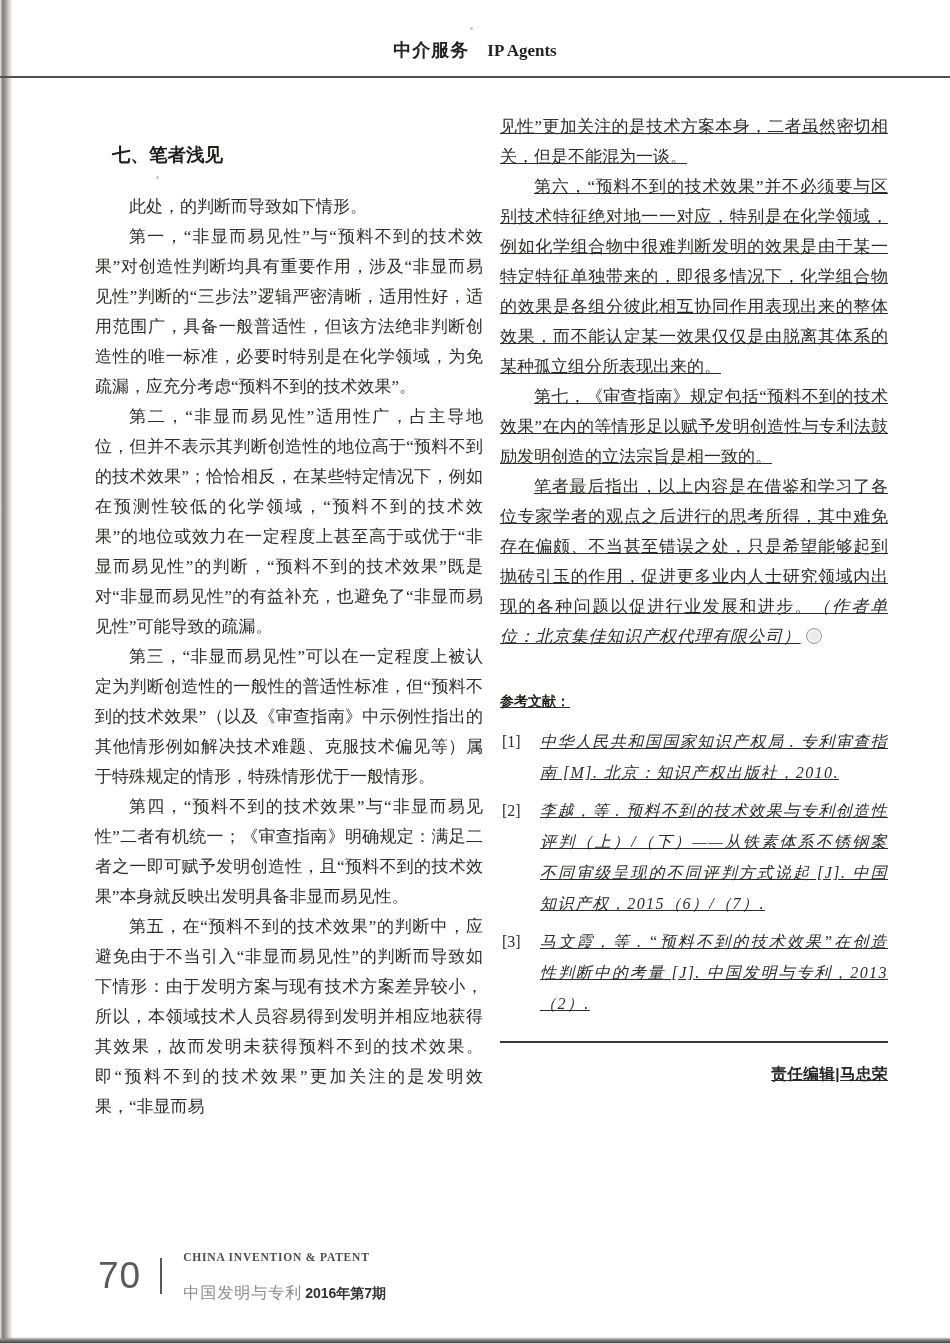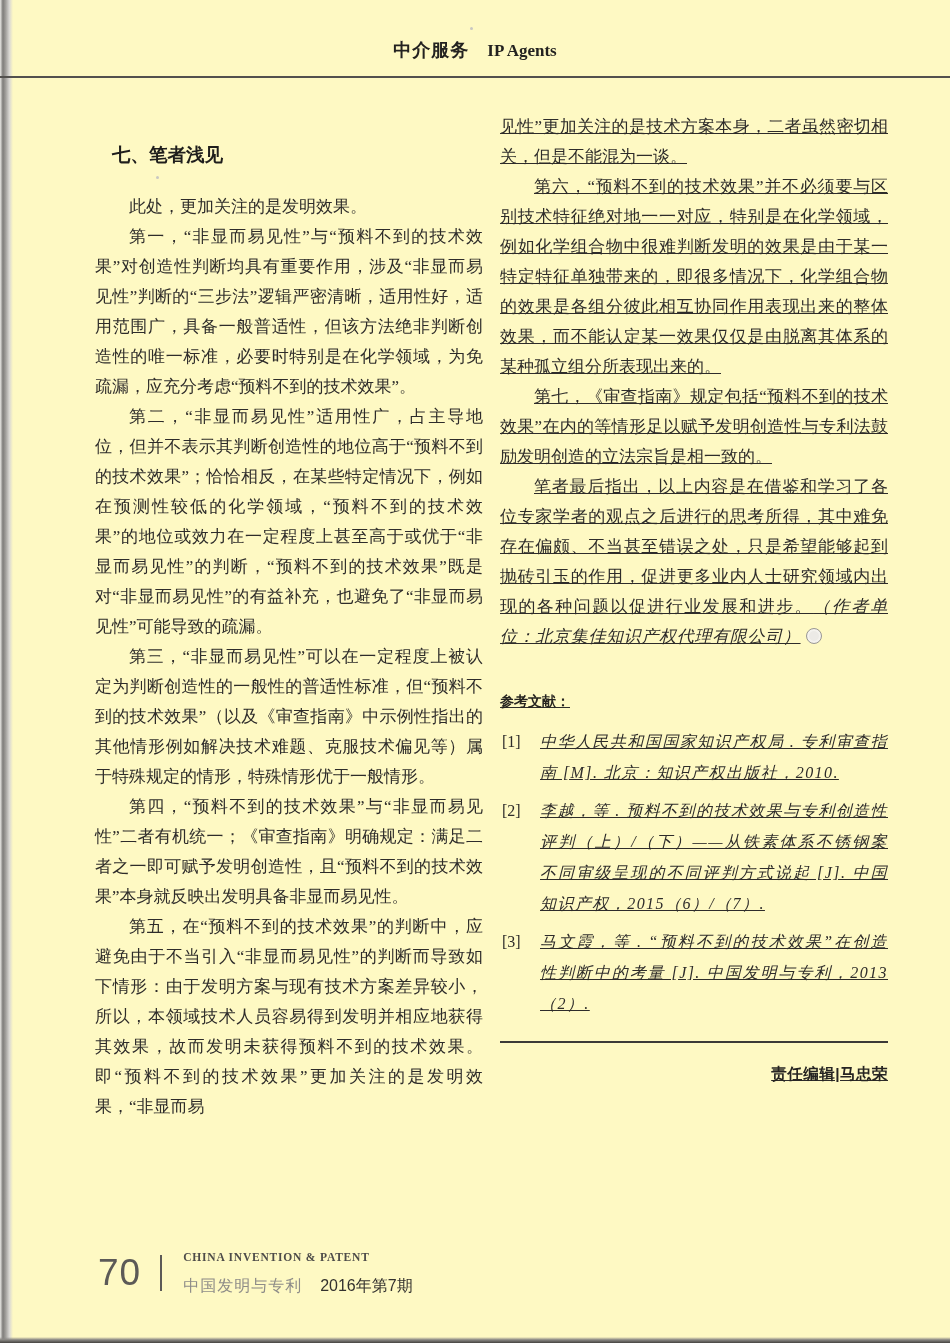--- a/index.html
+++ b/index.html
@@ -1,20 +1,20 @@
 <!DOCTYPE html>
 <html><head>
 <meta charset="utf-8">
 <style>
   html, body { margin: 0; padding: 0; background: #e9e8e4; }
   .page {
     position: relative;
     width: 950px;
     height: 1343px;
-    background: #fef9c3;
+    background: #ffffff;
     overflow: hidden;
     font-family: "Liberation Serif", "DejaVu Serif", serif;
     color: #2e2c2a;
   }
   
   .edge-left {
     position: absolute; left: 0; top: 0; bottom: 0; width: 13px;
     background: linear-gradient(to right, #ecebe7 0%, #7e7c79 22%, #a4a29e 45%, #d9d7d3 72%, rgba(246,245,241,0) 100%);
   }
   .edge-bottom {
@@ -96,26 +96,26 @@
     font-family: "Liberation Sans", "DejaVu Sans", sans-serif;
     font-size: 37px; color: #5c5a57; line-height: 36px; letter-spacing: 1px;
   }
   .footer-divider {
     width: 2px; height: 36px; background: #5c5a57; margin: 0 9px 0 7px;
   }
   .footer-text { line-height: 1; }
   .journal-en {
     font-family: "Liberation Serif", "DejaVu Serif", serif;
     font-weight: bold; font-size: 11.5px; color: #4e4c49;
-    letter-spacing: 0.8px; display: block; margin-bottom: 14px;
+    letter-spacing: 0.8px; display: block; margin-bottom: 21px;
   }
   .journal-cn { font-size: 16px; color: #8e8c88; letter-spacing: 1px; }
   .journal-issue {
     font-family: "Liberation Sans", "DejaVu Sans", sans-serif;
-    font-weight: normal; font-size: 16px; color: #33312e; margin-left: 18px;
+    font-weight: bold; font-size: 14px; color: #33312e; margin-left: 3px;
   }
   
   .speck { position: absolute; width: 3px; height: 3px; border-radius: 50%; background: #c9c7c2; }
 </style>
 </head>
 <body>
 
 <div class="page">
 
   <div class="edge-left"></div>
@@ -124,21 +124,21 @@
   <div class="speck" style="left:156px; top:176px;"></div>
 
   <div class="header">
     <span class="cat-cn">中介服务</span>
     <span class="cat-en">IP Agents</span>
   </div>
   <div class="header-rule"></div>
 
   <div class="col col-left">
     <h2 class="section-heading">七、笔者浅见</h2>
-    <p class="body-par indent">此处，更加关注的是发明效果。</p>
+    <p class="body-par indent">此处，的判断而导致如下情形。</p>
     <p class="body-par indent">第一，“非显而易见性”与“预料不到的技术效果”对创造性判断均具有重要作用，涉及“非显而易见性”判断的“三步法”逻辑严密清晰，适用性好，适用范围广，具备一般普适性，但该方法绝非判断创造性的唯一标准，必要时特别是在化学领域，为免疏漏，应充分考虑“预料不到的技术效果”。</p>
     <p class="body-par indent">第二，“非显而易见性”适用性广，占主导地位，但并不表示其判断创造性的地位高于“预料不到的技术效果”；恰恰相反，在某些特定情况下，例如在预测性较低的化学领域，“预料不到的技术效果”的地位或效力在一定程度上甚至高于或优于“非显而易见性”的判断，“预料不到的技术效果”既是对“非显而易见性”的有益补充，也避免了“非显而易见性”可能导致的疏漏。</p>
     <p class="body-par indent">第三，“非显而易见性”可以在一定程度上被认定为判断创造性的一般性的普适性标准，但“预料不到的技术效果”（以及《审查指南》中示例性指出的其他情形例如解决技术难题、克服技术偏见等）属于特殊规定的情形，特殊情形优于一般情形。</p>
     <p class="body-par indent">第四，“预料不到的技术效果”与“非显而易见性”二者有机统一；《审查指南》明确规定：满足二者之一即可赋予发明创造性，且“预料不到的技术效果”本身就反映出发明具备非显而易见性。</p>
     <p class="body-par indent">第五，在“预料不到的技术效果”的判断中，应避免由于不当引入“非显而易见性”的判断而导致如下情形：由于发明方案与现有技术方案差异较小，所以，本领域技术人员容易得到发明并相应地获得其效果，故而发明未获得预料不到的技术效果。即“预料不到的技术效果”更加关注的是发明效果，“非显而易</p>
   </div>
 
   <div class="col col-right">
     <p class="body-par">见性”更加关注的是技术方案本身，二者虽然密切相关，但是不能混为一谈。</p>
     <p class="body-par indent">第六，“预料不到的技术效果”并不必须要与区别技术特征绝对地一一对应，特别是在化学领域，例如化学组合物中很难判断发明的效果是由于某一特定特征单独带来的，即很多情况下，化学组合物的效果是各组分彼此相互协同作用表现出来的整体效果，而不能认定某一效果仅仅是由脱离其体系的某种孤立组分所表现出来的。</p>

